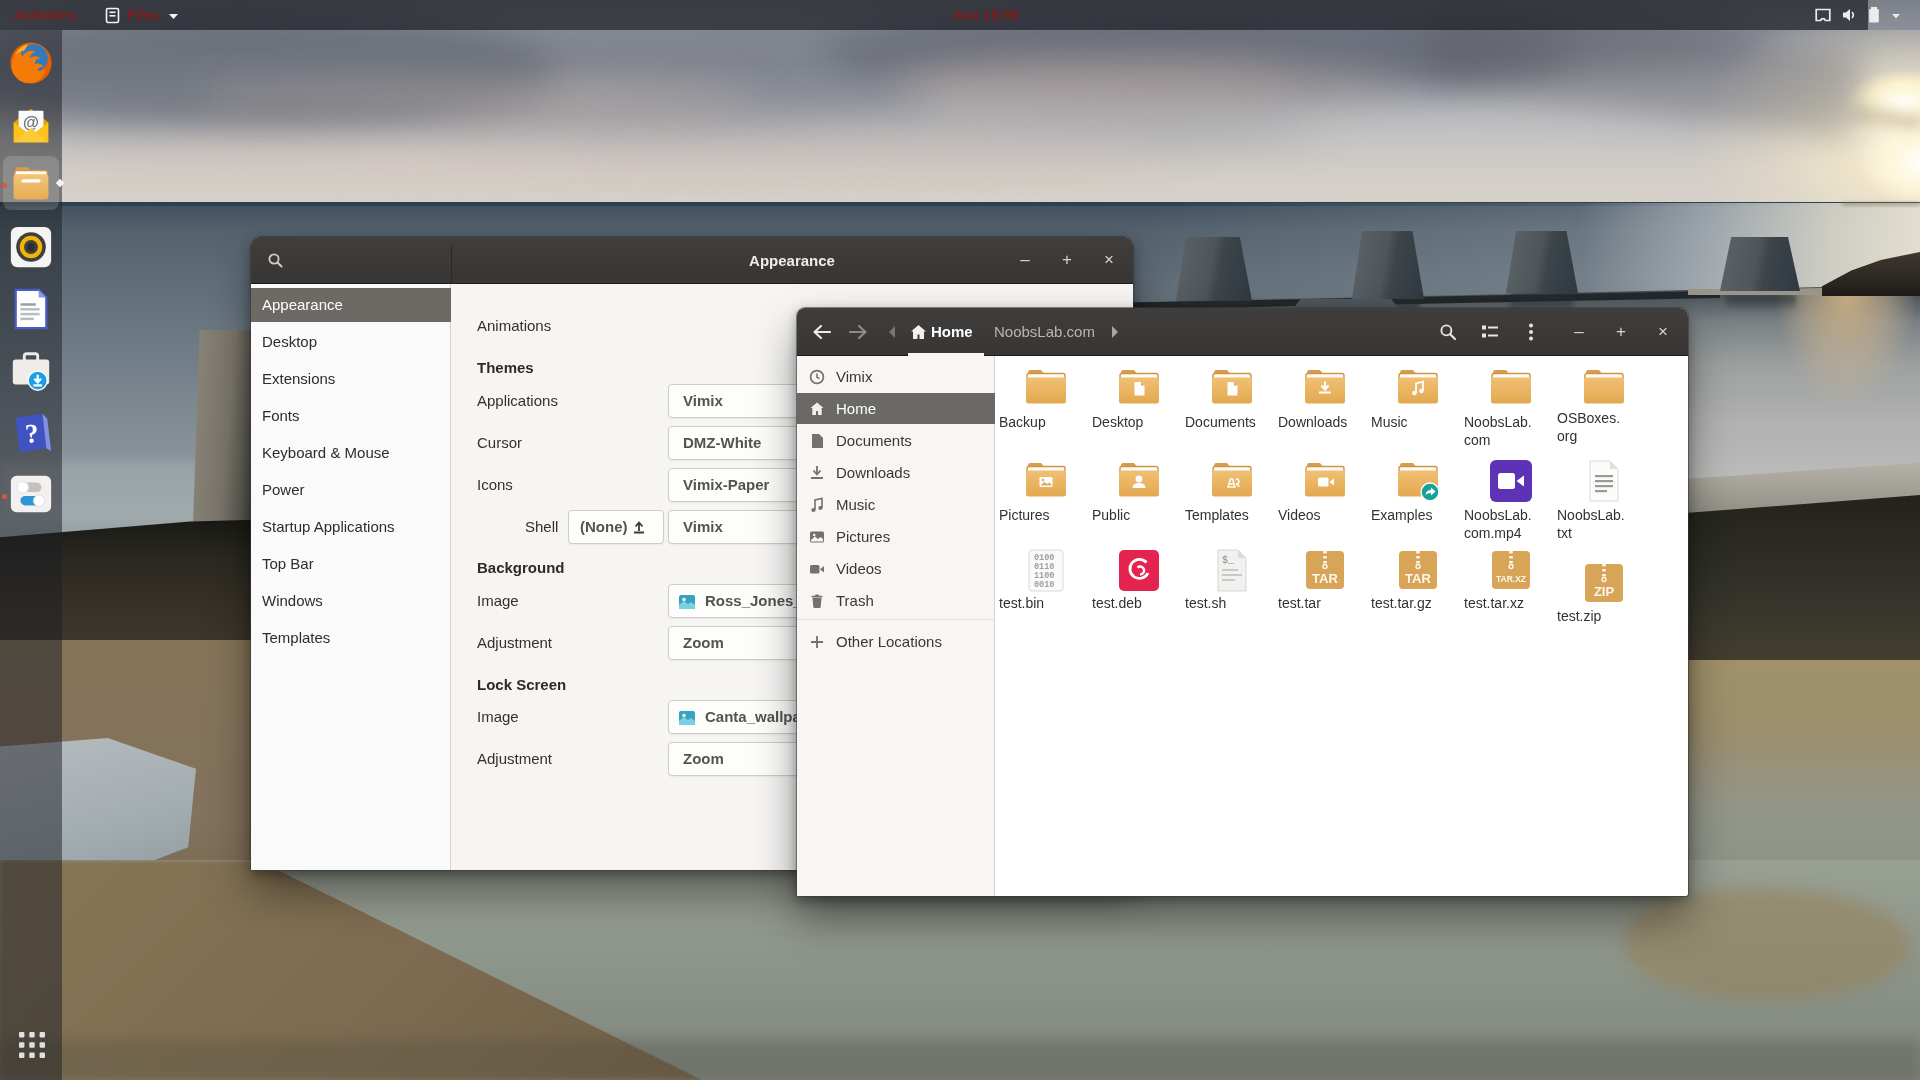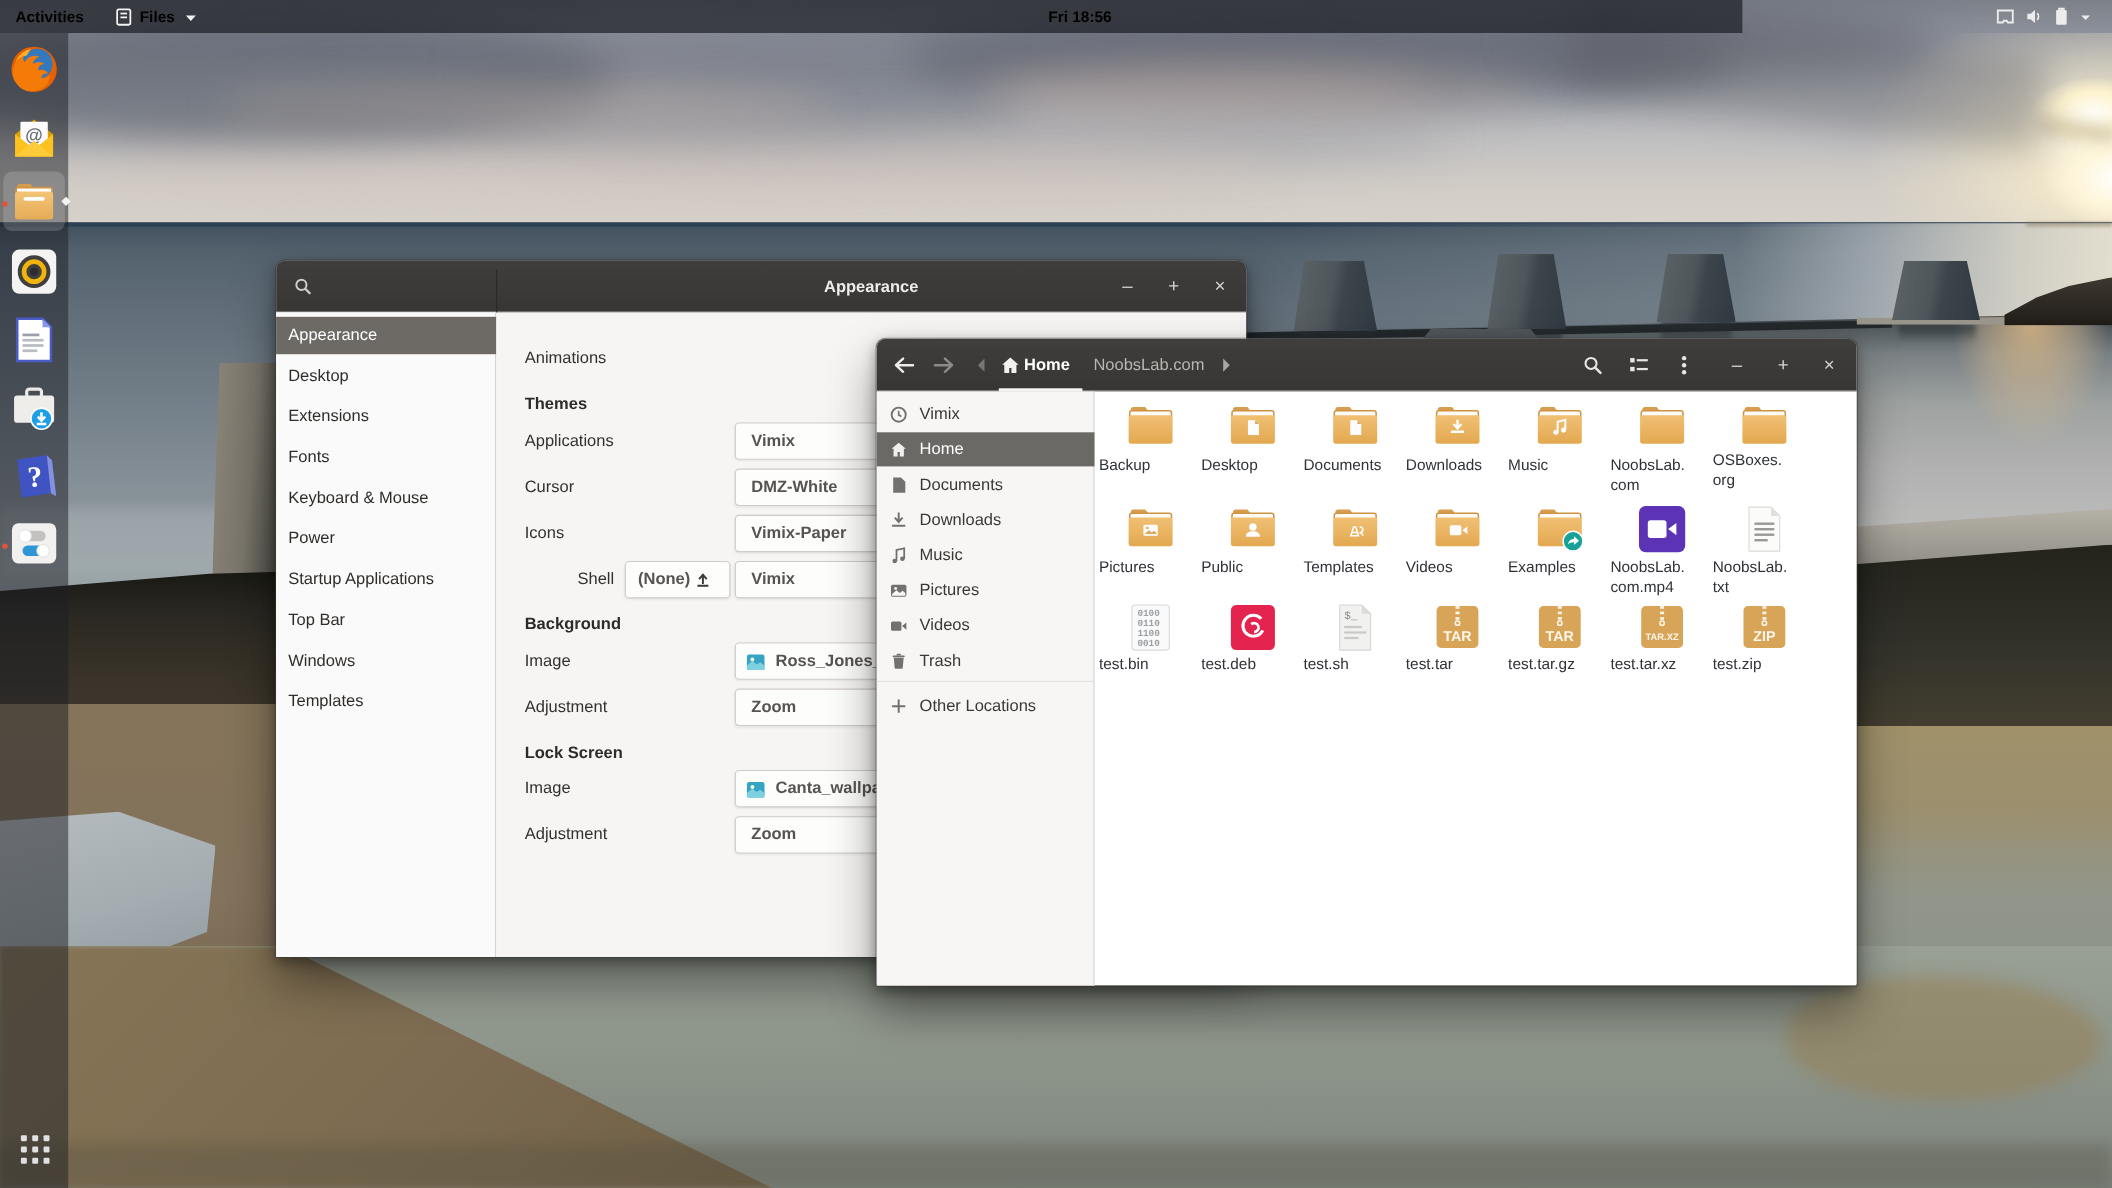--- a/index.html
+++ b/index.html
@@ -58,21 +58,21 @@
   #rwall { position:absolute; left:1640px; top:495px; width:280px; height:215px;
     background:linear-gradient(180deg,#23231c 0%,#31312a 40%,#423d2f 75%,#4f4736 100%);
     clip-path:polygon(0 10%, 100% 0, 100% 78%, 0 100%); }
   #rsand { position:absolute; left:1640px; top:660px; width:280px; height:250px;
     background:linear-gradient(180deg,#a09169 0%,#9b8f6e 30%,#92968a 60%,#8d9388 100%); }
   #headland { position:absolute; left:1822px; top:252px; width:98px; height:44px;
     background:linear-gradient(180deg,#3f3831,#1f1c17);
     clip-path:polygon(0 78%, 30% 42%, 60% 18%, 100% 0, 100% 100%, 0 100%); }
   #island { position:absolute; left:1842px; top:202px; width:78px; height:4px; background:rgba(138,125,102,0.5); filter:blur(1.5px); }
   
-  #topbar { position:absolute; left:0; top:0; width:1584px; height:30px; background:rgba(23,25,31,0.66); color:#000000; }
+  #topbar { position:absolute; left:0; top:0; width:1868px; height:30px; background:rgba(23,25,31,0.66); color:#7f1d1d; }
   #topbar .txt { position:absolute; top:0; height:30px; line-height:30px; font-size:14px; font-weight:bold; }
   
   #dock { position:absolute; left:0; top:30px; width:62px; height:1050px; background:rgba(28,30,36,0.50); }
   .dicon { position:absolute; left:8px; width:46px; height:46px; }
   .rundot { position:absolute; left:2px; width:5px; height:5px; border-radius:50%; background:#e0543c; }
   
   .window { position:absolute; border-radius:8px 8px 2px 2px; box-shadow:0 22px 44px rgba(0,0,0,0.42), 0 4px 12px rgba(0,0,0,0.35); outline:1px solid rgba(60,56,52,0.55); }
   .hdr { position:absolute; left:0; top:0; right:0; background:linear-gradient(180deg,#403e3c,#383634); border-radius:8px 8px 0 0; border-bottom:1px solid #1f1d1b; }
   .wbtn { position:absolute; width:34px; height:34px; color:#d6d4d1; font-size:17px; text-align:center; }
   .htitle { color:#eeedeb; font-weight:bold; font-size:15px; }
@@ -144,21 +144,21 @@
   <div class="txt" style="left:14px;">Activities</div>
   <svg class="abs" style="left:104px;top:7px;" width="17" height="17" viewBox="0 0 17 17">
     <rect x="2.5" y="1.5" width="12" height="14" rx="1.5" fill="none" stroke="#f4f4f4" stroke-width="1.6"></rect>
     <rect x="5.5" y="4.5" width="6" height="1.6" fill="#f4f4f4"></rect>
     <rect x="5.5" y="8" width="6" height="1.6" fill="#f4f4f4"></rect>
   </svg>
   <div class="txt" style="left:127px;">Files</div>
   <svg class="abs" style="left:168px;top:13px;" width="11" height="7" viewBox="0 0 11 7">
       <path d="M1 1 L5.5 6 L10 1 Z" fill="#f4f4f4"></path>
     </svg>
-  <div class="txt" style="left:953px;">Fri 18:56</div>
+  <div class="txt" style="left:953px;">Sun 18:56</div>
   <svg class="abs" style="left:1814px;top:8px;" width="18" height="14" viewBox="0 0 18 14">
     <path d="M2.2 1.5 h13.6 v11 h-4.5 l-1 -1.6 h-2.6 l-1 1.6 h-4.5 z" fill="none" stroke="#ececec" stroke-width="1.7"></path>
   </svg>
   <svg class="abs" style="left:1841px;top:7px;" width="16" height="16" viewBox="0 0 16 16">
     <path d="M2 5.5 h3 l4-3.5 v12 l-4-3.5 h-3 z" fill="#ececec"></path>
     <path d="M11 5 a4.5 4.5 0 0 1 0 6" fill="none" stroke="#ececec" stroke-width="1.6"></path>
   </svg>
   <svg class="abs" style="left:1867px;top:6px;" width="14" height="18" viewBox="0 0 14 18">
     <rect x="4" y="1" width="6" height="2" fill="#ececec"></rect>
     <rect x="2.2" y="3" width="9.6" height="13.5" rx="1.2" fill="#ececec"></rect>
@@ -596,20 +596,20 @@
       </svg>
       <div class="clab abs" style="left:0;top:46px;width:93px;">test.tar.gz</div>
     </div>
   <div class="cell" style="left:667px;top:239px;">
       <svg width="48" height="48" viewBox="0 0 48 48" style="display:block;margin:0 auto;">
         <use href="#arch"></use>
         <text x="24" y="34.5" font-size="8.5" font-weight="bold" fill="#fdf6ea" text-anchor="middle" font-family="Liberation Sans">TAR.XZ</text>
       </svg>
       <div class="clab abs" style="left:0;top:46px;width:93px;">test.tar.xz</div>
     </div>
-  <div class="cell" style="left:760px;top:239px;">
+  <div class="cell" style="left:760px;top:252px;">
       <svg width="48" height="48" viewBox="0 0 48 48" style="display:block;margin:0 auto;">
         <use href="#arch"></use>
         <text x="24" y="36" font-size="13" font-weight="bold" fill="#fdf6ea" text-anchor="middle" font-family="Liberation Sans">ZIP</text>
       </svg>
       <div class="clab abs" style="left:0;top:46px;width:93px;">test.zip</div>
     </div>
 </div>
 
 </body></html>

